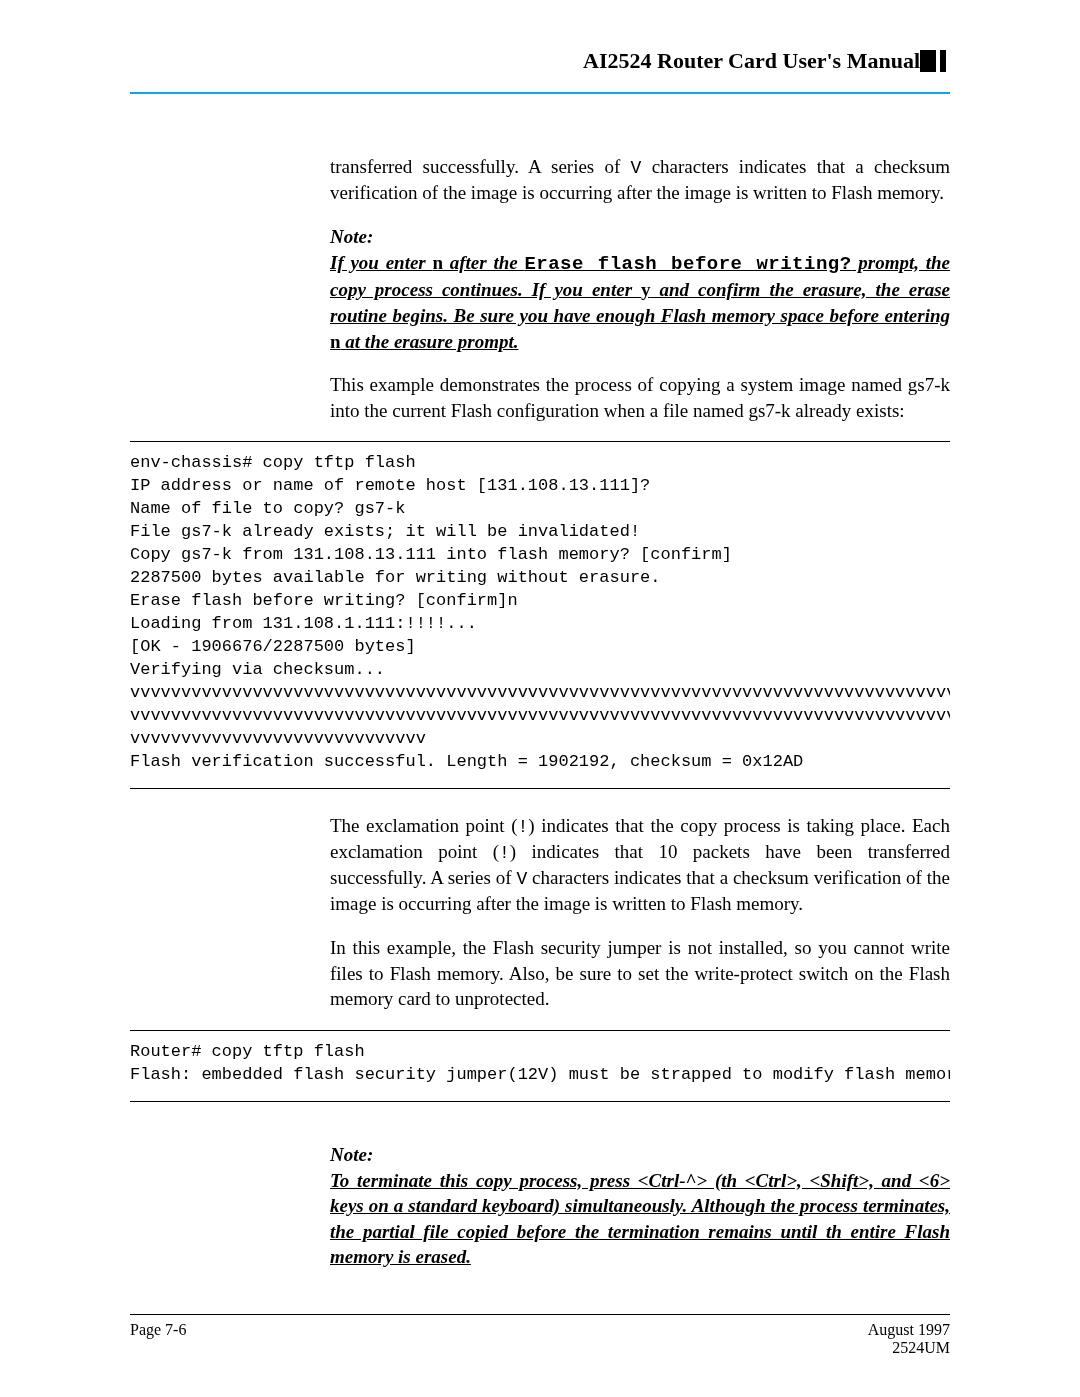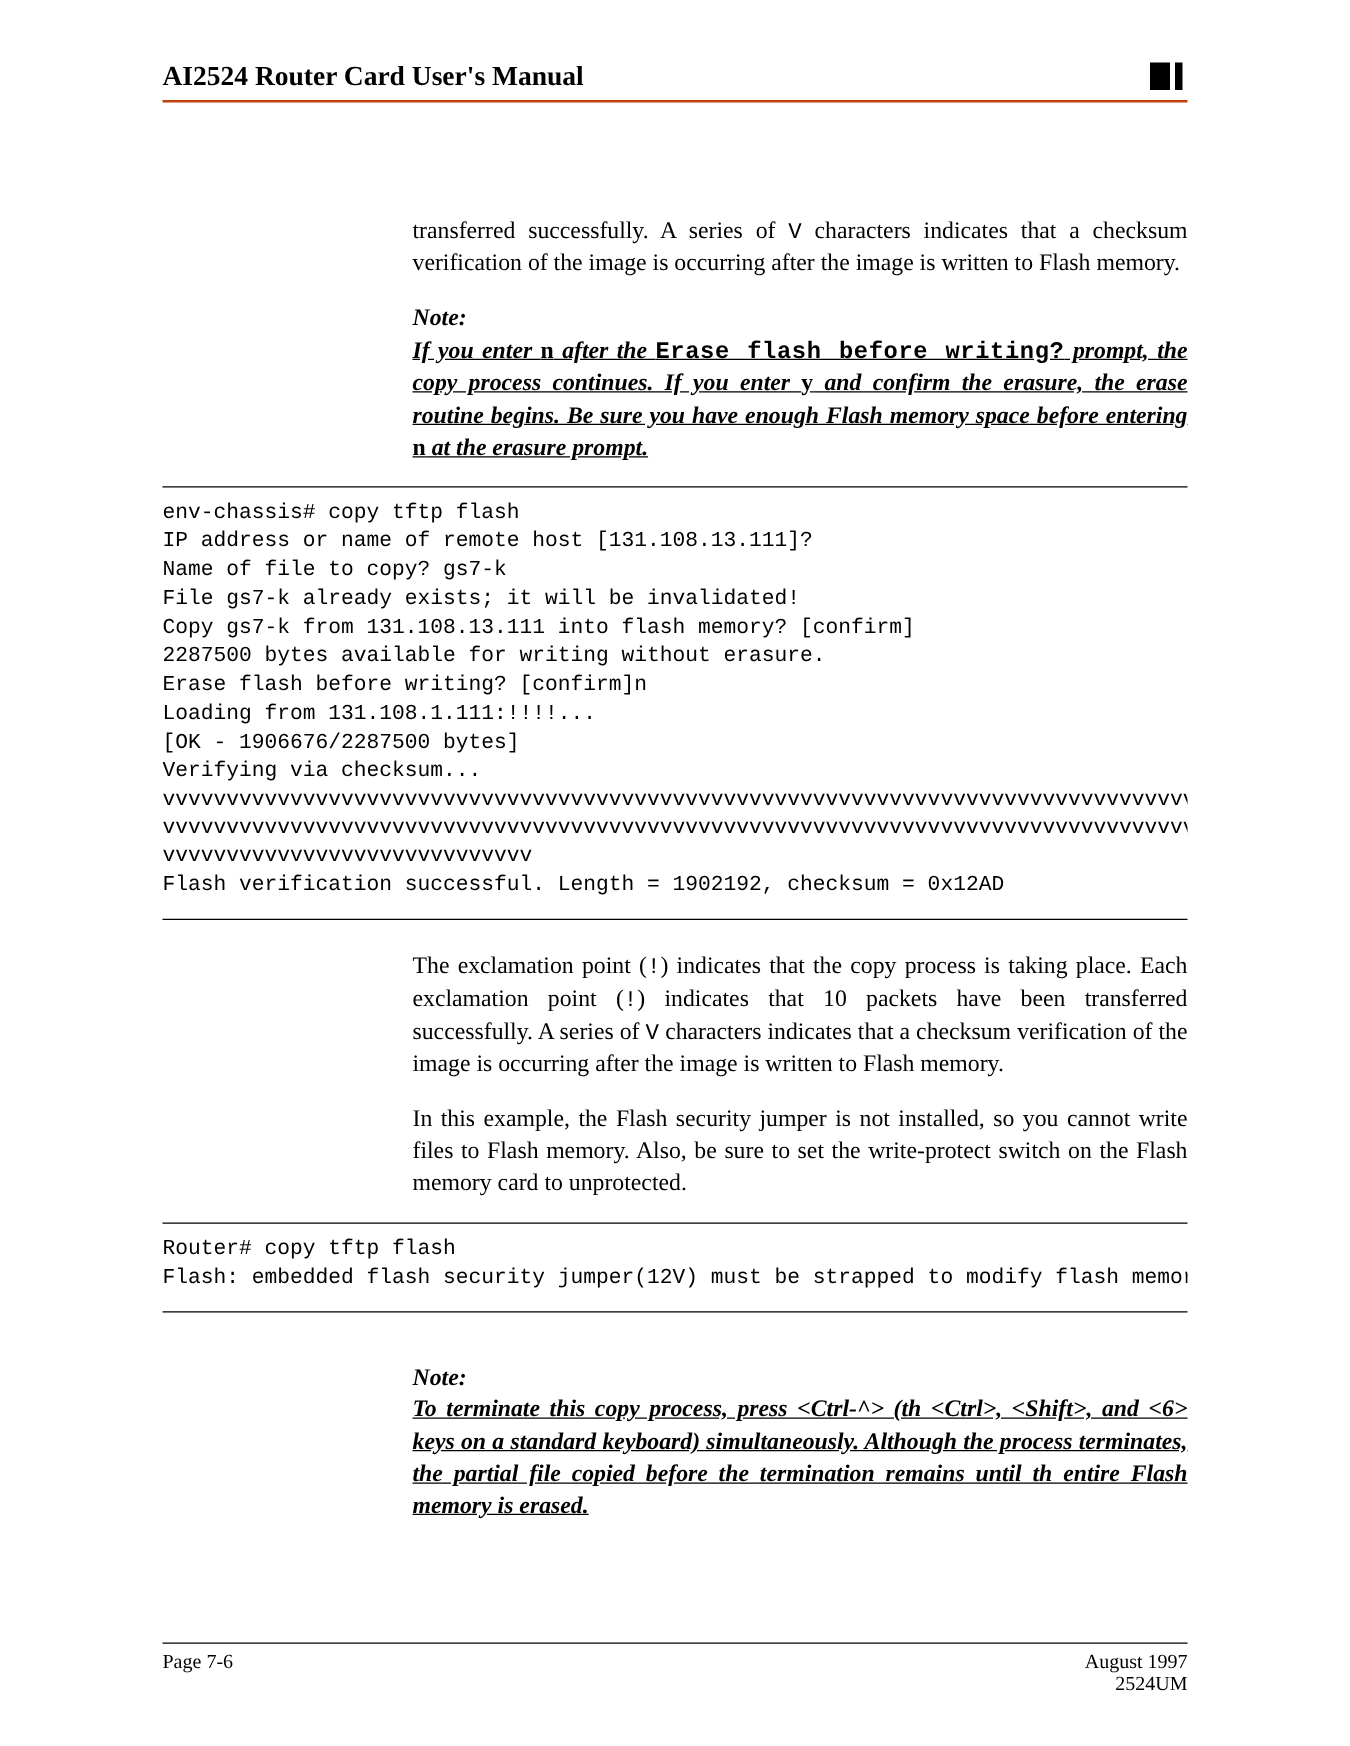--- a/index.html
+++ b/index.html
@@ -11,40 +11,40 @@
   }
   .page {
     width: 1080px;
     height: 1397px;
     position: relative;
     box-sizing: border-box;
     padding: 48px 130px 40px 130px;
   }
   .header-row {
     display: flex;
-    justify-content: space-between;
+    justify-content: flex-end;
     align-items: center;
-    border-bottom: 2px solid #c2410c;
-    padding-bottom: 6px;
+    border-bottom: 2px solid #0ea5e9;
+    padding-bottom: 18px;
   }
   .header-title {
     font-weight: bold;
     font-size: 22px;
   }
   .logo {
     width: 30px;
     height: 22px;
     display: flex;
     gap: 4px;
     align-items: stretch;
   }
   .logo .bar1 { background: #000; width: 16px; height: 22px; }
   .logo .bar2 { background: #000; width: 6px; height: 22px; }
   .content {
-    margin-top: 90px;
+    margin-top: 60px;
   }
   .body-block {
     margin-left: 200px;
     font-size: 19px;
     line-height: 1.35;
   }
   .para {
     margin: 0 0 18px 0;
     text-align: justify;
   }
@@ -127,20 +127,21 @@
         <span>transferred successfully. A series of </span><span class="mono-inline">V</span><span> characters indicates that a checksum verification of the image is occurring after the image is written to Flash memory.</span>
       </p>
 
       <div class="note-row">
         <div class="note-label">Note:</div>
         <div class="note-body">
           <span>If you enter </span><span class="roman">n</span><span> after the </span><span class="mono">Erase flash before writing?</span><span> prompt, the copy process continues. If you enter </span><span class="roman">y</span><span> and confirm the erasure, the erase routine begins. Be sure you have enough Flash memory space before entering </span><span class="roman">n</span><span> at the erasure prompt.</span>
         </div>
       </div>
 
+      <p class="para">This example demonstrates the process of copying a system image named gs7-k into the current Flash configuration when a file named gs7-k already exists:</p>
     </div>
 
     <hr class="sep">
     <div class="code-block">env-chassis# copy tftp flash
 IP address or name of remote host [131.108.13.111]?
 Name of file to copy? gs7-k
 File gs7-k already exists; it will be invalidated!
 Copy gs7-k from 131.108.13.111 into flash memory? [confirm]
 2287500 bytes available for writing without erasure.
 Erase flash before writing? [confirm]n

